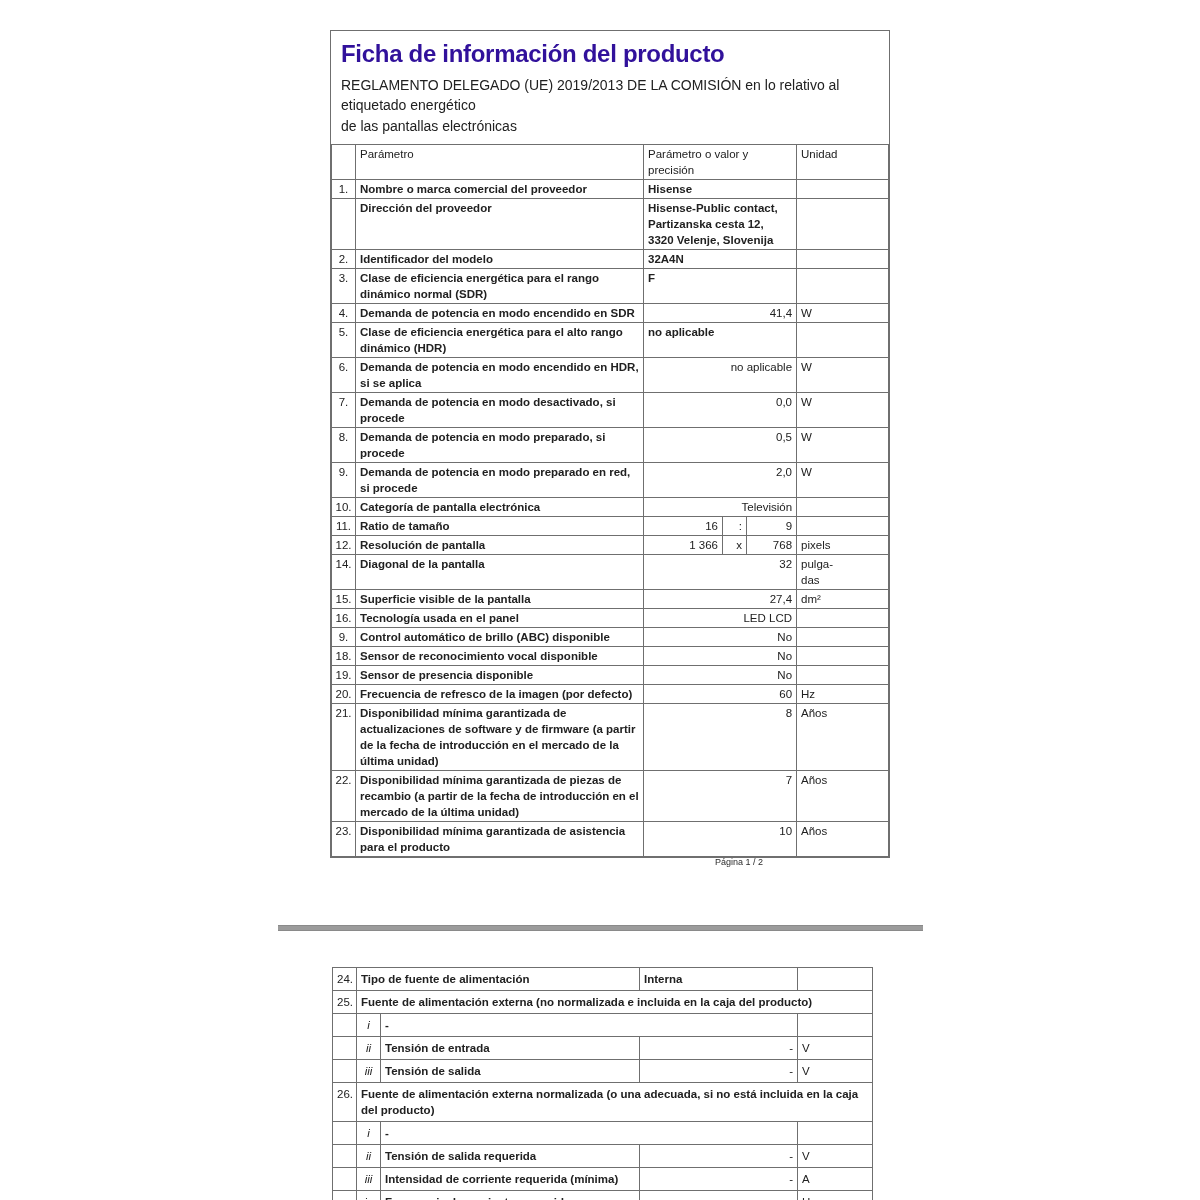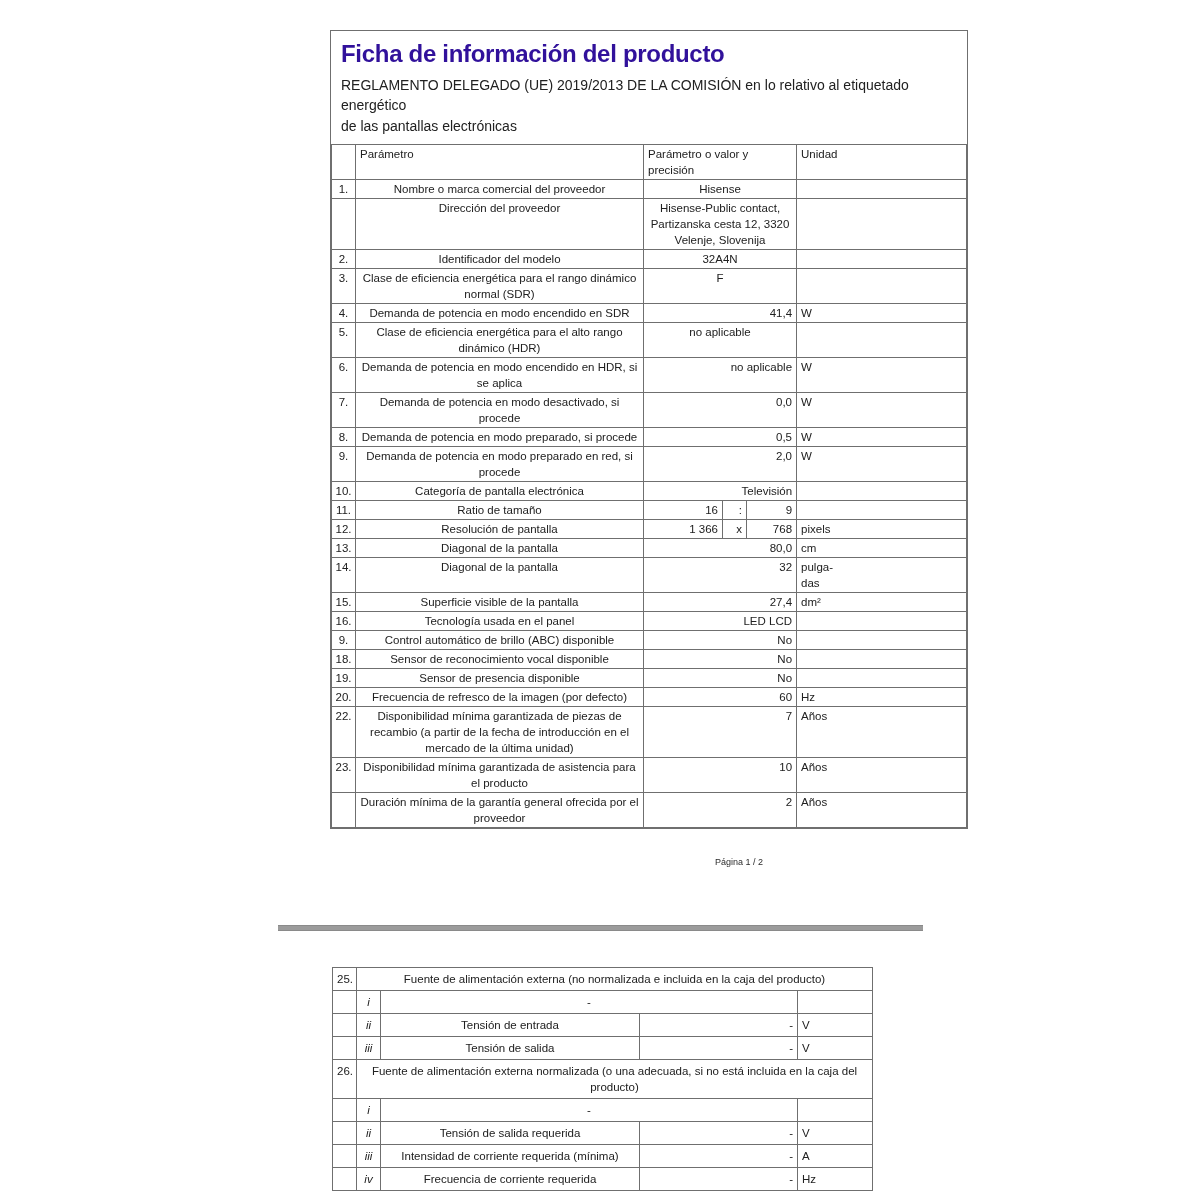--- a/index.html
+++ b/index.html
@@ -11,21 +11,21 @@
   }
   html,body{margin:0;padding:0;}
   body{
     width:1200px;height:1200px;position:relative;
     background:var(--c-bg);
     font-family:"Liberation Sans", sans-serif;
     color:var(--c-text);
   }
   
   #page1{
-    position:absolute;left:330px;top:30px;width:638px;
+    position:absolute;left:330px;top:30px;width:560px;
     border:1px solid var(--c-border);
     background:#fff;
     box-sizing:border-box;
   }
   #page1 h1{
     margin:0;padding:9px 10px 0 10px;
     font-size:24px;font-weight:bold;color:var(--c-title);
     letter-spacing:-0.3px;
   }
   #page1 .subtitle{
@@ -37,21 +37,21 @@
     width:100%;border-collapse:collapse;table-layout:fixed;
     font-size:11.5px;line-height:16px;color:var(--c-text);
   }
   th,td{
     border:1px solid var(--c-border);
     padding:1px 4px;vertical-align:top;
     overflow:hidden;
   }
   th{font-weight:normal;text-align:left;}
   td.num,th.num{text-align:center;padding-left:1px;padding-right:1px;}
-  td.left{text-align:center;}
+  td.left{text-align:left;font-weight:bold;}
   td.right{text-align:right;}
   td.center{text-align:right;}
   td.unit{white-space:pre-line;}
   td.sub{font-style:italic;text-align:center;padding-left:1px;padding-right:1px;}
   
   #p1footer{
     position:absolute;left:330px;top:857px;width:433px;
     text-align:right;font-size:9px;color:#2b2b2b;
   }
   
@@ -169,26 +169,20 @@
         </tr>
         <tr>
           <td class="num">12.</td>
           <td class="left">Resolución de pantalla</td>
           <td class="center">1 366</td>
           <td class="center">x</td>
           <td class="center">768</td>
           <td class="unit">pixels</td>
         </tr>
         <tr>
-          <td class="num">13.</td>
-          <td class="left">Diagonal de la pantalla</td>
-          <td class="right" colspan="3">80,0</td>
-          <td class="unit">cm</td>
-        </tr>
-        <tr>
           <td class="num">14.</td>
           <td class="left">Diagonal de la pantalla</td>
           <td class="right" colspan="3">32</td>
           <td class="unit">pulga-
 das</td>
         </tr>
         <tr>
           <td class="num">15.</td>
           <td class="left">Superficie visible de la pantalla</td>
           <td class="right" colspan="3">27,4</td>
@@ -218,35 +212,35 @@
           <td class="right" colspan="3">No</td>
           <td class="unit"></td>
         </tr>
         <tr>
           <td class="num">20.</td>
           <td class="left">Frecuencia de refresco de la imagen (por defecto)</td>
           <td class="right" colspan="3">60</td>
           <td class="unit">Hz</td>
         </tr>
         <tr>
+          <td class="num">21.</td>
+          <td class="left">Disponibilidad mínima garantizada de actualizaciones de software y de firmware (a partir de la fecha de introducción en el mercado de la última unidad)</td>
+          <td class="right" colspan="3">8</td>
+          <td class="unit">Años</td>
+        </tr>
+        <tr>
           <td class="num">22.</td>
           <td class="left">Disponibilidad mínima garantizada de piezas de recambio (a partir de la fecha de introducción en el mercado de la última unidad)</td>
           <td class="right" colspan="3">7</td>
           <td class="unit">Años</td>
         </tr>
         <tr>
           <td class="num">23.</td>
           <td class="left">Disponibilidad mínima garantizada de asistencia para el producto</td>
           <td class="right" colspan="3">10</td>
-          <td class="unit">Años</td>
-        </tr>
-        <tr>
-          <td class="num"></td>
-          <td class="left">Duración mínima de la garantía general ofrecida por el proveedor</td>
-          <td class="right" colspan="3">2</td>
           <td class="unit">Años</td>
         </tr>
       </tbody>
   </table>
 </div>
 
 <div id="p1footer">Página 1 / 2</div>
 
 <div id="divider"></div>
 
@@ -254,20 +248,26 @@
   <table id="t2">
     <colgroup>
       <col style="width:24px">
       <col style="width:24px">
       <col style="width:259px">
       <col style="width:158px">
       <col>
     </colgroup>
     <tbody id="t2body">
         <tr>
+          <td class="num">24.</td>
+          <td class="left" colspan="2">Tipo de fuente de alimentación</td>
+          <td class="left">Interna</td>
+          <td class="unit"></td>
+        </tr>
+        <tr>
           <td class="num">25.</td>
           <td class="left" colspan="4">Fuente de alimentación externa (no normalizada e incluida en la caja del producto)</td>
         </tr>
         <tr>
           <td class="num"></td>
           <td class="sub">i</td>
           <td class="left" colspan="2">-</td>
           <td class="unit"></td>
         </tr>
         <tr>

